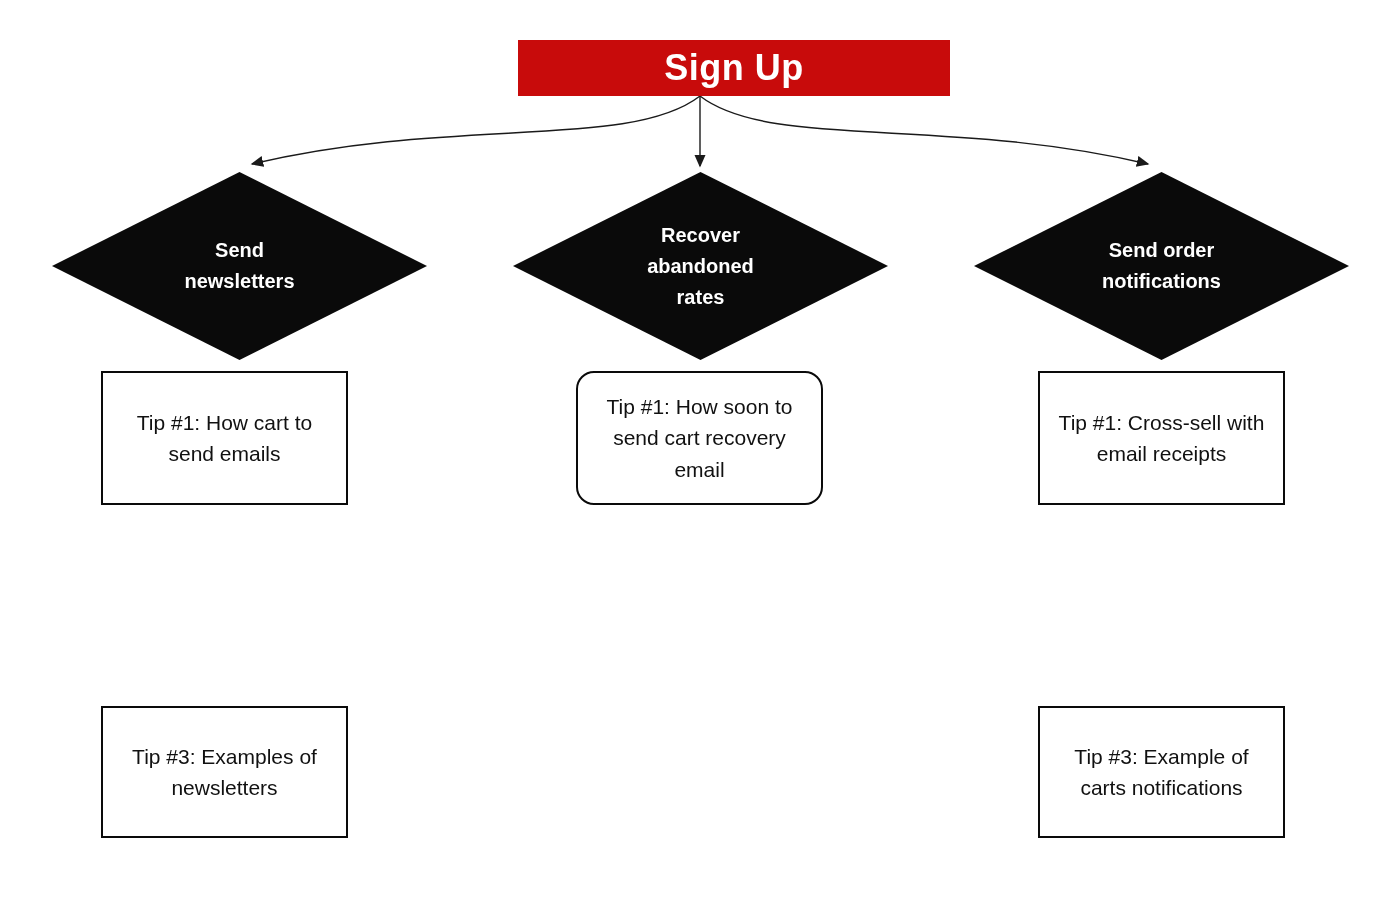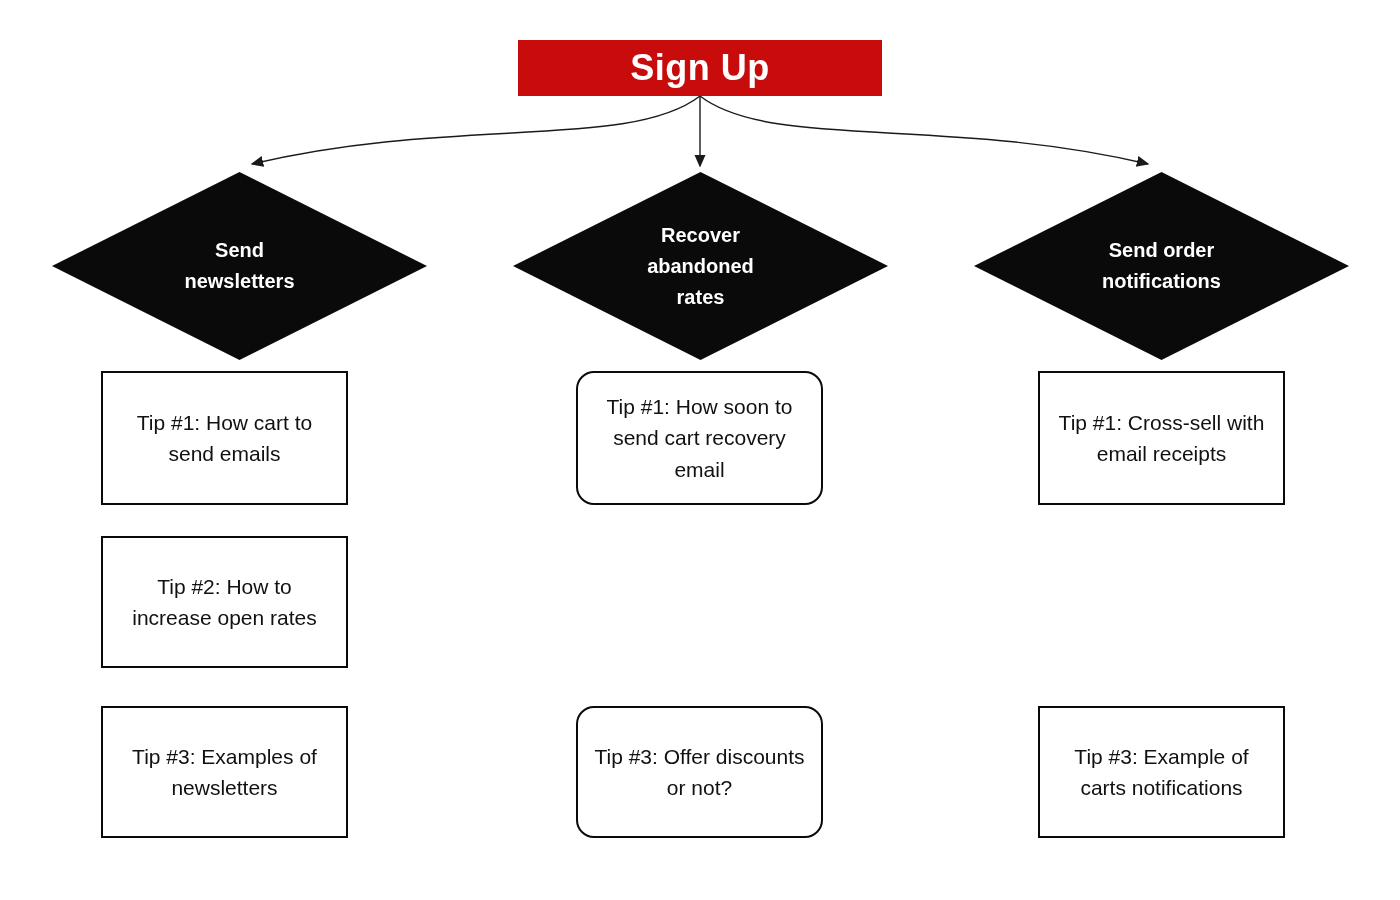--- a/index.html
+++ b/index.html
@@ -16,21 +16,21 @@
     position:relative;
     width:1400px;height:900px;
     background:var(--bg);
     overflow:hidden;
   }
   .connectors{
     position:absolute;left:0;top:0;width:1400px;height:900px;
     pointer-events:none;
   }
   .root-box{
-    position:absolute;left:518px;top:40px;width:364px;height:56px;
+    position:absolute;left:518px;top:40px;width:432px;height:56px;
     background:var(--accent);
     display:flex;align-items:center;justify-content:center;
   }
   .root-box .root-label{
     color:#ffffff;font-size:36px;font-weight:700;letter-spacing:.5px;
   }
   .diamond{
     position:absolute;top:172px;width:375px;height:188px;
     background:var(--node);
     clip-path:polygon(50% 0%,100% 50%,50% 100%,0% 50%);
@@ -89,32 +89,26 @@
 rates</span>
   </div>
   <div class="diamond d-right">
     <span class="diamond-label">Send order
 notifications</span>
   </div>
 
   <div class="tip-box col-0 row-0">
     <span class="tip-label">Tip #1: How cart to send emails</span>
   </div>
-  <div class="tip-box col-0 row-1">
-    <span class="tip-label">Tip #2: How to increase open rates</span>
-  </div>
   <div class="tip-box col-0 row-2">
     <span class="tip-label">Tip #3: Examples of newsletters</span>
   </div>
 
   <div class="tip-box col-1 row-0">
     <span class="tip-label">Tip #1: How soon to send cart recovery email</span>
-  </div>
-  <div class="tip-box col-1 row-2">
-    <span class="tip-label">Tip #3: Offer discounts or not?</span>
   </div>
 
   <div class="tip-box col-2 row-0">
     <span class="tip-label">Tip #1: Cross-sell with email receipts</span>
   </div>
   <div class="tip-box col-2 row-2">
     <span class="tip-label">Tip #3: Example of carts notifications</span>
   </div>
 
 </div>

